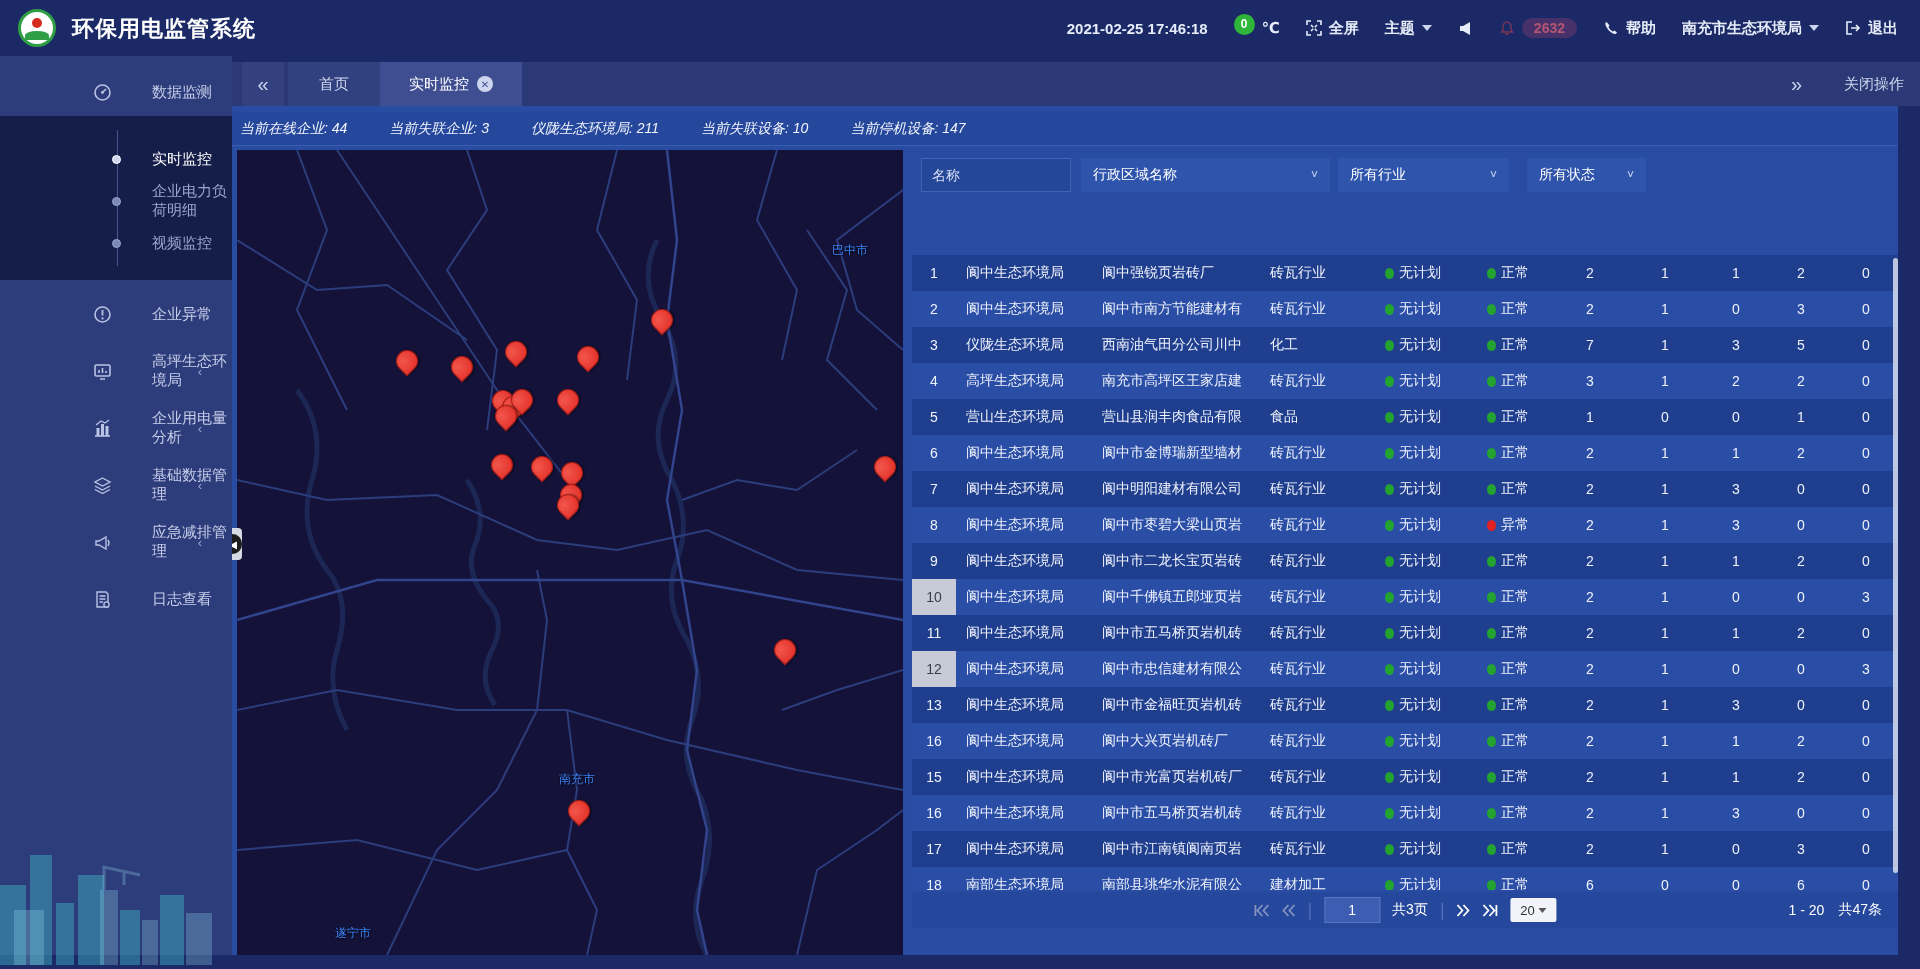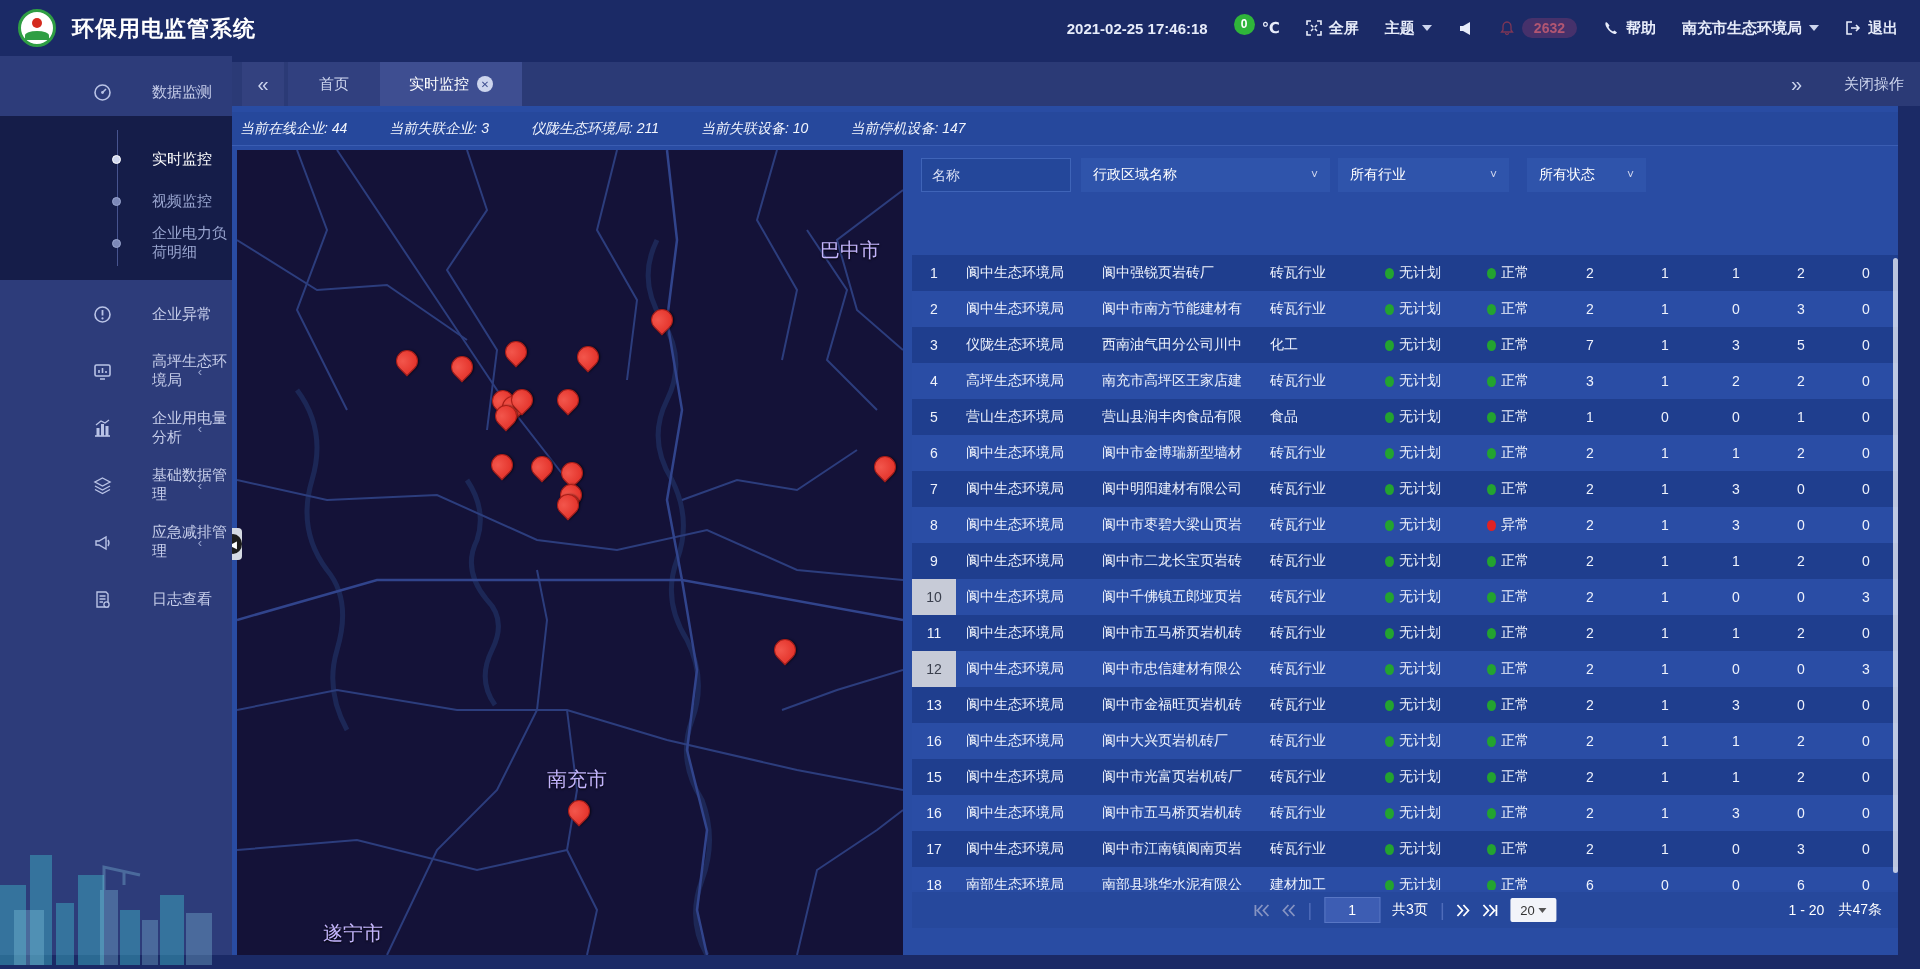--- a/index.html
+++ b/index.html
@@ -51,21 +51,21 @@
   .tab-closeops { position:absolute; right:16px; top:0; height:44px; display:flex; align-items:center; color:#cdd5ee; font-size:15px; cursor:pointer; }
 
   
   .content { position:absolute; left:232px; top:106px; width:1666px; height:849px; background:#294ca3; z-index:5; }
   .statsbar { position:absolute; left:0; top:6px; width:100%; height:34px; background:#26489c; border-bottom:1px solid #3a5db2; display:flex; align-items:center; gap:42px; padding-left:8px; font-size:14px; color:#f2f5fd; }
   .stat { white-space:nowrap;font-style:italic; }
 
   
   .map { position:absolute; left:5px; top:44px; width:666px; height:805px; background:#141238; overflow:visible; }
   .map svg.roads { position:absolute; left:0; top:0; }
-  .citylabel { position:absolute; transform:translate(-50%,-50%); font-size:20px; color:#c4b5fd; text-shadow:0 1px 2px #000; white-space:nowrap; }
+  .citylabel { position:absolute; transform:translate(-50%,-50%); font-size:12px; color:#3b82f6; text-shadow:0 1px 2px #000; white-space:nowrap; }
   .pin { position:absolute; width:22px; height:22px; border-radius:50% 50% 50% 0; transform:rotate(-45deg); background:radial-gradient(circle at 35% 35%, #f2564c, #e02a22); border:1px solid #a81d17; box-shadow:1px 1px 2px rgba(0,0,0,.5); }
   .collapse-handle { position:absolute; left:-13px; top:378px; width:18px; height:32px; background:#d6dae3; border-radius:4px; display:flex; align-items:center; justify-content:center; cursor:pointer; }
   .collapse-handle .circ { width:20px; height:20px; border-radius:50%; background:#1c1c1c; color:#fff; font-size:10px; display:flex; align-items:center; justify-content:center; }
 
   
   .rpanel { position:absolute; left:680px; top:52px; width:986px; height:805px; }
   .filters { position:absolute; left:0; top:0; width:100%; height:34px; }
   .f-input { position:absolute; left:9px; top:0; width:150px; height:34px; background:#24479a; border:1px solid #3f64b8; color:#fff; font-size:14px; padding:0 10px; outline:none; font-family:inherit; }
   .f-input::placeholder { color:#d8dff4; }
   .f-select { position:absolute; top:0; height:34px; background:#2f54ab; color:#fff; font-size:14px; display:flex; align-items:center; padding:0 12px; cursor:pointer; }
@@ -182,25 +182,25 @@
       <span class="chev">˅</span>
     </div>
     <div class="s-sub">
       <div class="vline"></div>
       <div class="s-subitem active">
         <span class="dot"></span>
         <span class="lb">实时监控</span>
       </div>
       <div class="s-subitem">
         <span class="dot"></span>
-        <span class="lb">视频监控</span>
+        <span class="lb">企业电力负荷明细</span>
       </div>
       <div class="s-subitem">
         <span class="dot"></span>
-        <span class="lb">企业电力负荷明细</span>
+        <span class="lb">视频监控</span>
       </div>
     </div>
     <div class="s-item s-group">
       <span class="ic">
         <svg width="19" height="19" viewBox="0 0 19 19">
           <circle cx="9.5" cy="9.5" r="7.5" stroke="currentColor" stroke-width="1.6" fill="none"></circle>
           <path d="M9.5,5 V10.5" stroke="currentColor" stroke-width="1.8"></path>
           <circle cx="9.5" cy="13.4" r="1.1" fill="currentColor"></circle>
         </svg>
       </span>

